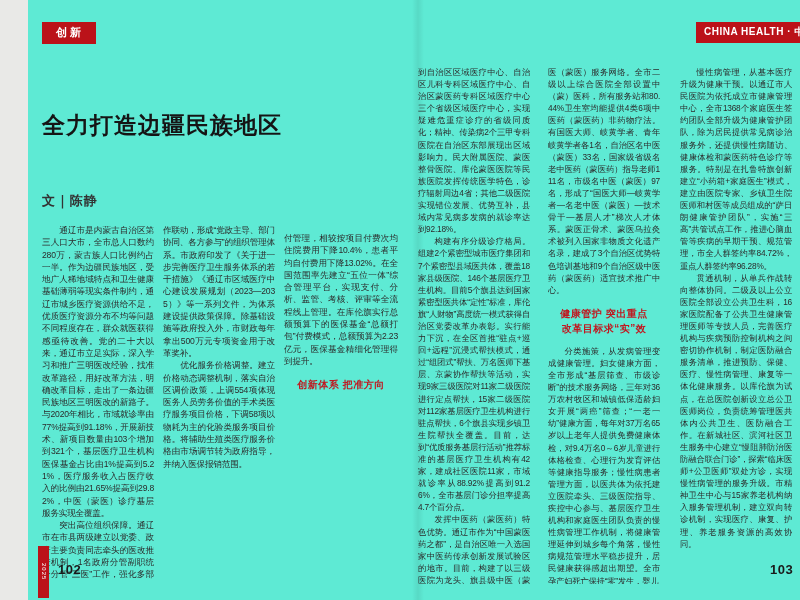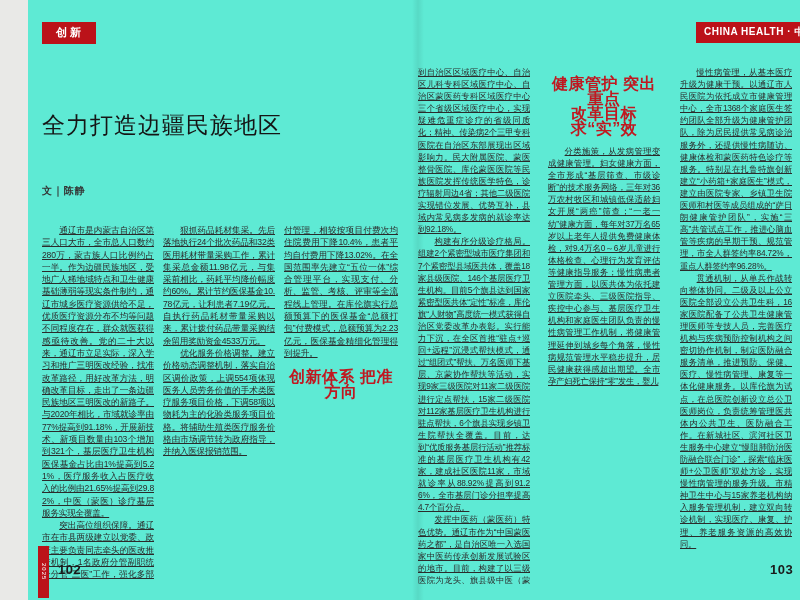--- a/index.html
+++ b/index.html
@@ -5,29 +5,29 @@
   html,body{margin:0;padding:0;}
   body{background:#e9e9e7;font-family:"Liberation Sans","DejaVu Sans",sans-serif;}
   #spread{position:relative;width:800px;height:600px;background:#5eead4;overflow:hidden;margin-left:28px;}
   #gutter{position:absolute;left:384px;top:0;width:12px;height:600px;
     background:linear-gradient(90deg,rgba(0,0,0,0) 0%,rgba(0,0,0,0.07) 50%,rgba(0,0,0,0) 100%);}
   .badge{position:absolute;left:14px;top:22px;background:#bb1219;color:#fff;
     font-size:11px;font-weight:bold;letter-spacing:3px;padding:3px 12px 4px 14px;}
   .masthead{position:absolute;left:668px;top:22px;background:#bb1219;color:#fff;
     font-size:10px;font-weight:bold;padding:3px 8px 4px 8px;letter-spacing:0.5px;white-space:nowrap;}
   .headline{position:absolute;left:14px;top:110px;width:365px;color:#151515;
-    font-weight:400;font-size:23px;line-height:31px;letter-spacing:1px;}
-  .byline{position:absolute;left:14px;top:184px;font-size:10px;color:#333;font-weight:bold;letter-spacing:1px;}
+    font-weight:700;font-size:23px;line-height:31px;letter-spacing:1px;}
+  .byline{position:absolute;left:14px;top:192px;font-size:13px;color:#333;font-weight:bold;letter-spacing:1px;}
   .column{position:absolute;overflow:hidden;color:#2b2b2b;text-align:justify;
     text-justify:inter-ideograph;word-break:break-all;}
   .col-left{font-size:8.6px;line-height:12.3px;letter-spacing:-0.2px;}
   .col-right{font-size:8.3px;line-height:12.1px;letter-spacing:-0.2px;}
-  .para{margin:0;text-indent:2em;text-decoration:underline;}
+  .para{margin:0;text-indent:2em;}
   .para.cont{text-indent:0;}
-  .subhead{color:#c01820;font-weight:bold;font-size:16px;line-height:15px;
+  .subhead{color:#c01820;font-weight:bold;font-size:10px;line-height:15px;
     text-align:center;text-indent:0;margin:10px 0 9px 0;letter-spacing:0.5px;}
   .pagenum{position:absolute;font-size:13px;font-weight:bold;color:#1a1a1a;letter-spacing:0.5px;text-align:right;}
   .spine{position:absolute;width:11px;height:52px;background:#bb1219;color:#fff;
     display:flex;align-items:center;justify-content:center;}
   .spine span{writing-mode:vertical-rl;font-size:6px;letter-spacing:1px;}
 </style>
 </head>
 <body>
 
 <div id="spread">
@@ -39,35 +39,36 @@
   <div class="headline">
     <div>全力打造边疆民族地区</div>
   </div>
   <div class="byline">文｜陈静</div>
 
   <div class="column col-left" style="left:14px;top:224px;width:112px;height:358px;">
       <p class="para">通辽市是内蒙古自治区第三人口大市，全市总人口数约280万，蒙古族人口比例约占一半。作为边疆民族地区，受地广人稀地域特点和卫生健康基础薄弱等现实条件制约，通辽市城乡医疗资源供给不足，优质医疗资源分布不均等问题不同程度存在，群众就医获得感亟待改善。党的二十大以来，通辽市立足实际，深入学习和推广三明医改经验，找准改革路径，用好改革方法，明确改革目标，走出了一条边疆民族地区三明医改的新路子。与2020年相比，市域就诊率由77%提高到91.18%，开展新技术、新项目数量由103个增加到321个，基层医疗卫生机构医保基金占比由1%提高到5.21%，医疗服务收入占医疗收入的比例由21.65%提高到29.82%，中医（蒙医）诊疗基层服务实现全覆盖。</p>
       <p class="para">突出高位组织保障。通辽市在市县两级建立以党委、政府主要负责同志牵头的医改推进机制，1名政府分管副职统一分管“三医”工作，强化多部门协</p>
     </div>
   <div class="column col-left" style="left:135px;top:224px;width:112px;height:358px;">
-      <p class="para">狠抓药品耗材集采。先后落地执行24个批次药品和32类医用耗材带量采购工作，累计集采总金额11.98亿元，与集采前相比，药耗平均降价幅度约60%。累计节约医保基金10.78亿元，让利患者7.19亿元。自执行药品耗材带量采购以来，累计拨付药品带量采购结余留用奖励资金4533万元。</p>
+      <p class="para cont">作联动，形成“党政主导、部门协同、各方参与”的组织管理体系。市政府印发了《关于进一步完善医疗卫生服务体系的若干措施》《通辽市区域医疗中心建设发展规划（2023—2035）》等一系列文件，为体系建设提供政策保障。除基础设施等政府投入外，市财政每年拿出500万元专项资金用于改革奖补。</p>
       <p class="para">优化服务价格调整。建立价格动态调整机制，落实自治区调价政策，上调554项体现医务人员劳务价值的手术类医疗服务项目价格，下调58项以物耗为主的化验类服务项目价格。将辅助生殖类医疗服务价格由市场调节转为政府指导，并纳入医保报销范围。</p>
     </div>
-  <div class="column col-left" style="left:256px;top:224px;width:114px;height:358px;">
+  <div class="column col-left" style="left:256px;top:232px;width:114px;height:358px;">
       <p class="para cont">付管理，相较按项目付费次均住院费用下降10.4%，患者平均自付费用下降13.02%。在全国范围率先建立“五位一体”综合管理平台，实现支付、分析、监管、考核、评审等全流程线上管理。在库伦旗实行总额预算下的医保基金“总额打包”付费模式，总额预算为2.23亿元，医保基金精细化管理得到提升。</p>
       <div class="subhead">
         <div>创新体系 把准方向</div>
       </div>
     </div>
   <div class="column col-right" style="left:390px;top:66px;width:112px;height:518px;">
       <p class="para cont">到自治区区域医疗中心、自治区儿科专科区域医疗中心、自治区蒙医药专科区域医疗中心三个省级区域医疗中心，实现疑难危重症诊疗的省级同质化；精神、传染病2个三甲专科医院在自治区东部展现出区域影响力。民大附属医院、蒙医整骨医院、库伦蒙医医院等民族医院发挥传统医学特色，诊疗辐射周边4省；其他二级医院实现错位发展、优势互补，县域内常见病多发病的就诊率达到92.18%。</p>
       <p class="para">构建有序分级诊疗格局。组建2个紧密型城市医疗集团和7个紧密型县域医共体，覆盖18家县级医院、146个基层医疗卫生机构。目前5个旗县达到国家紧密型医共体“定性”标准，库伦旗“人财物”高度统一模式获得自治区党委改革办表彰。实行能力下沉，在全区首推“驻点+巡回+远程”沉浸式帮扶模式，通过“组团式”帮扶、万名医师下基层、京蒙协作帮扶等活动，实现9家三级医院对11家二级医院进行定点帮扶，15家二级医院对112家基层医疗卫生机构进行驻点帮扶，6个旗县实现乡镇卫生院帮扶全覆盖。目前，达到“优质服务基层行活动”推荐标准的基层医疗卫生机构有42家，建成社区医院11家，市域就诊率从88.92%提高到91.26%，全市基层门诊分担率提高4.7个百分点。</p>
       <p class="para">发挥中医药（蒙医药）特色优势。通辽市作为“中国蒙医药之都”，是自治区唯一入选国家中医药传承创新发展试验区的地市。目前，构建了以三级医院为龙头、旗县级中医（蒙医）医院为骨干、基层医疗卫生机构为基础和非中医（蒙医）医疗机构为补充的中</p>
     </div>
   <div class="column col-right" style="left:520px;top:66px;width:112px;height:518px;">
+      <p class="para cont">医（蒙医）服务网络。全市二级以上综合医院全部设置中（蒙）医科，所有服务站和80.44%卫生室均能提供4类6项中医药（蒙医药）非药物疗法。有国医大师、岐黄学者、青年岐黄学者各1名，自治区名中医（蒙医）33名，国家级省级名老中医药（蒙医药）指导老师111名，市级名中医（蒙医）97名，形成了“国医大师—岐黄学者—名老中医（蒙医）—技术骨干—基层人才”梯次人才体系。蒙医正骨术、蒙医乌拉灸术被列入国家非物质文化遗产名录，建成了3个自治区优势特色培训基地和9个自治区级中医药（蒙医药）适宜技术推广中心。</p>
       <div class="subhead">
         <div>健康管护 突出重点</div>
         <div>改革目标求“实”效</div>
       </div>
       <p class="para">分类施策，从发病管理变成健康管理。妇女健康方面，全市形成“基层筛查、市级诊断”的技术服务网络，三年对36万农村牧区和城镇低保适龄妇女开展“两癌”筛查；“一老一幼”健康方面，每年对37万名65岁以上老年人提供免费健康体检，对9.4万名0～6岁儿童进行体格检查、心理行为发育评估等健康指导服务；慢性病患者管理方面，以医共体为依托建立医院牵头、三级医院指导、疾控中心参与、基层医疗卫生机构和家庭医生团队负责的慢性病管理工作机制，将健康管理延伸到城乡每个角落，慢性病规范管理水平稳步提升，居民健康获得感超出期望。全市孕产妇死亡保持“零”发生，婴儿</p>
     </div>
   <div class="column col-right" style="left:652px;top:66px;width:112px;height:518px;">
       <p class="para">慢性病管理，从基本医疗升级为健康干预。以通辽市人民医院为依托成立市健康管理中心，全市1368个家庭医生签约团队全部升级为健康管护团队，除为居民提供常见病诊治服务外，还提供慢性病随访、健康体检和蒙医药特色诊疗等服务。特别是在扎鲁特旗创新建立“小药箱+家庭医生”模式，建立由医院专家、乡镇卫生院医师和村医等成员组成的“萨日朗健康管护团队”，实施“三高”共管试点工作，推进心脑血管等疾病的早期干预、规范管理，市全人群签约率84.72%，重点人群签约率96.28%。</p>
       <p class="para">贯通机制，从单兵作战转向整体协同。二级及以上公立医院全部设立公共卫生科，16家医院配备了公共卫生健康管理医师等专技人员，完善医疗机构与疾病预防控制机构之间密切协作机制，制定医防融合服务清单，推进预防、保健、医疗、慢性病管理、康复等一体化健康服务。以库伦旗为试点，在总医院创新设立总公卫医师岗位，负责统筹管理医共体内公共卫生、医防融合工作。在新城社区、滨河社区卫生服务中心建立“慢阻肺防治医防融合联合门诊”，探索“临床医师+公卫医师”双处方诊，实现慢性病管理的服务升级。市精神卫生中心与15家养老机构纳入服务管理机制，建立双向转诊机制，实现医疗、康复、护理、养老服务资源的高效协同。</p>
     </div>

